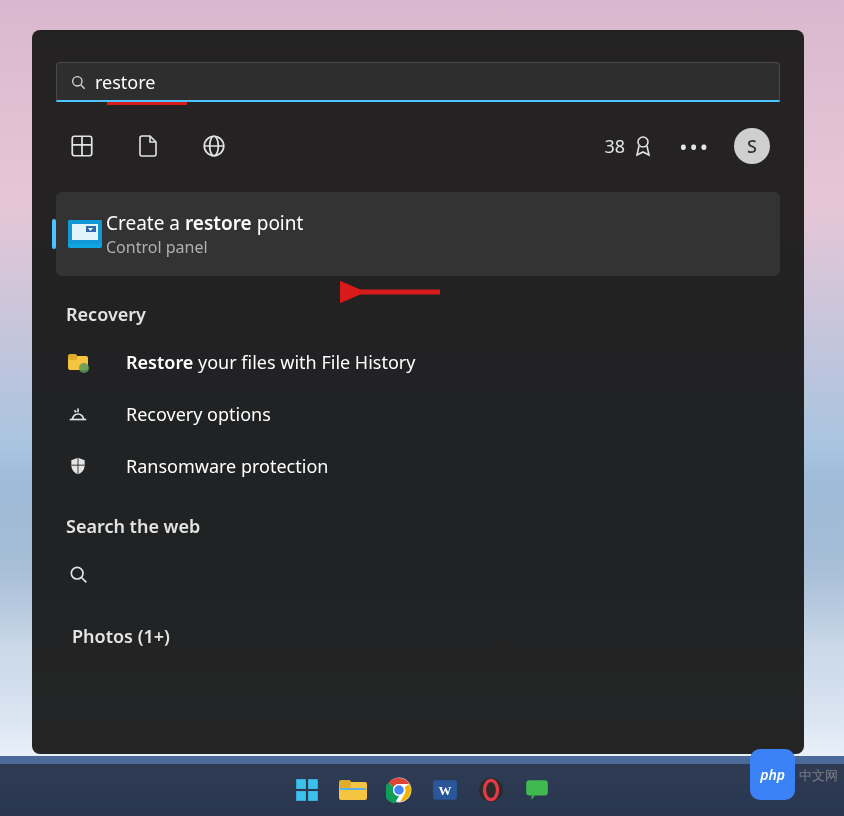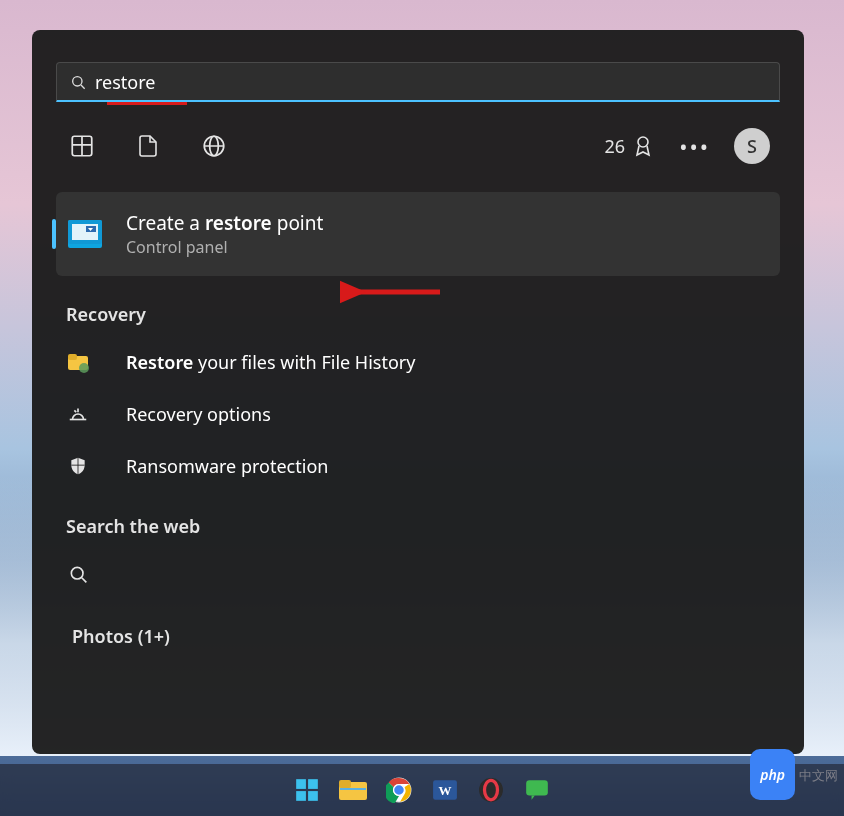--- a/index.html
+++ b/index.html
@@ -88,21 +88,21 @@
     .section-header {
       font-size: 18px; font-weight: 600; padding: 10px 34px 10px 34px;
     }
     .best-match {
       margin: 10px 24px 16px 24px;
       background: #333;
       border-radius: 6px;
       padding: 18px 12px;
       display: flex;
       align-items: center;
-      gap: 24px;
+      gap: 4px;
       cursor: pointer;
       position: relative;
     }
     .best-match::before {
       content: "";
       position: absolute;
       left: -4px;
       top: 32%;
       bottom: 32%;
       width: 4px;
@@ -211,21 +211,21 @@
       <div class="top-icon">
         <svg viewBox="0 0 24 24" width="26" height="26" fill="none" stroke="#e4e4e4" stroke-width="1.6">
             <circle cx="12" cy="12" r="9"></circle>
             <ellipse cx="12" cy="12" rx="4" ry="9"></ellipse>
             <line x1="3" y1="12" x2="21" y2="12"></line>
           </svg>
       </div>
     </div>
     <div class="top-icons-right">
       <div class="rewards">
-        <span>26</span>
+        <span>38</span>
         <svg viewBox="0 0 24 24" width="24" height="24" fill="none" stroke="#e4e4e4" stroke-width="1.6">
             <circle cx="12" cy="8" r="5"></circle>
             <path d="M8 12l-2 9 6-3 6 3-2-9"></path>
           </svg>
       </div>
       <div class="more-icon">•••</div>
       <div class="avatar">
         <span>S</span>
       </div>
     </div>

